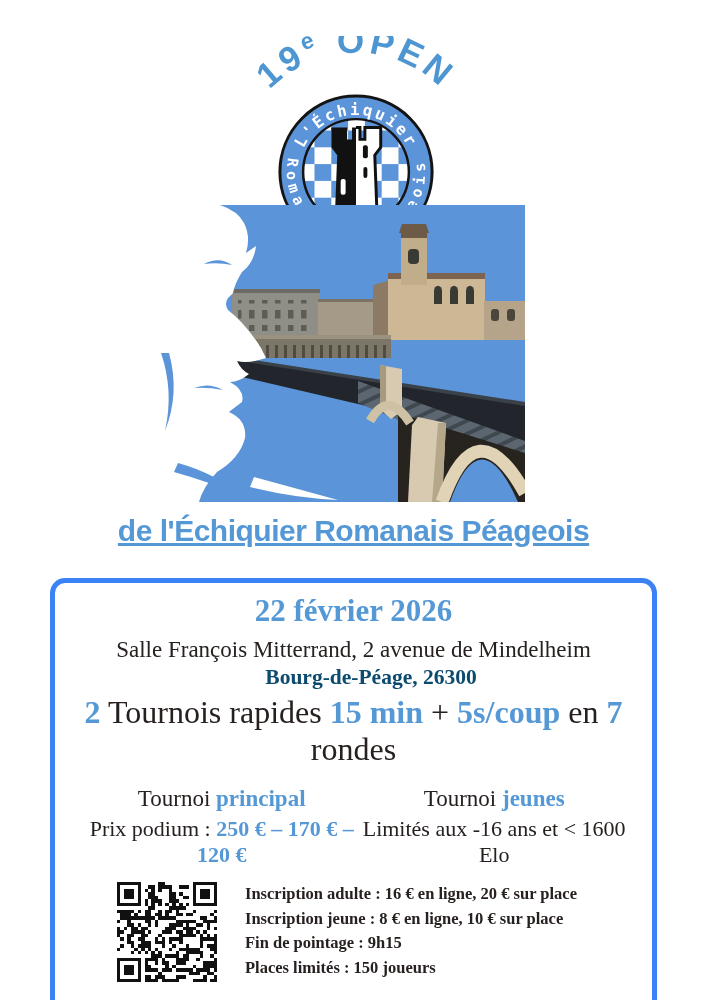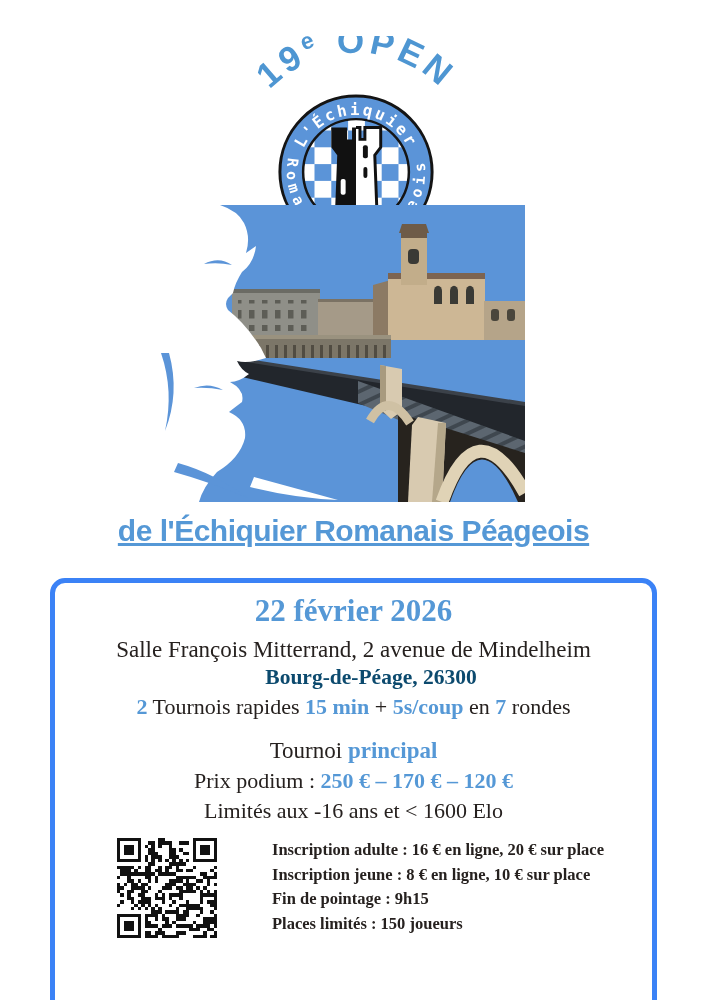--- a/index.html
+++ b/index.html
@@ -22,27 +22,27 @@
   .poster-title{left:0;right:0;top:514px;text-align:center;
        font-family:"Liberation Sans", sans-serif;font-weight:bold;font-size:30px;
        letter-spacing:-0.5px;color:#5598d6;text-decoration:underline;}
 
   
   .event-card{left:50px;top:578px;width:607px;height:487px;border:5px solid #3b82f6;
        border-radius:15px;box-sizing:border-box;background:#ffffff;}
   .event-date{margin-top:10px;text-align:center;font-size:31px;font-weight:bold;color:#5598d6;}
   .venue-address{margin-top:8px;text-align:center;font-size:23px;}
   .venue-city{margin-top:2px;text-align:center;font-size:21.5px;font-weight:bold;color:#0c4a6e;margin-left:35px;}
-  .format-line{margin-top:4px;text-align:center;font-size:22px;}
+  .format-line{margin-top:4px;text-align:center;font-size:32px;}
   .hl{color:#5598d6;font-weight:bold;}
-  .cols{margin-top:18px;display:flex;justify-content:space-between;padding:0 26px;flex-direction:column;}
+  .cols{margin-top:18px;display:flex;justify-content:space-between;padding:0 26px;}
   .col{text-align:center;}
   .t-name{font-size:23px;}
   .t-detail{font-size:22px;margin-top:4px;}
-  .bottom-row{margin-top:14px;display:flex;align-items:flex-start;padding-left:62px;gap:27px;}
+  .bottom-row{margin-top:14px;display:flex;align-items:flex-start;padding-left:62px;}
   #qr{width:100px;height:100px;flex:0 0 auto;}
   .info-list{margin-left:28px;font-weight:bold;font-size:16.5px;line-height:24.5px;}
 </style>
 </head>
 <body>
 
 <div class="poster">
 
   <svg id="edition-arc" class="abs" viewBox="0 0 244 86">
     <defs>
@@ -190,20 +190,21 @@
 
     <div class="format-line"><span class="hl">2</span><span> Tournois rapides </span><span class="hl">15 min</span><span> + </span><span class="hl">5s/coup</span><span> en </span><span class="hl">7</span><span> rondes</span>
     </div>
 
     <div class="cols">
       <div class="col">
         <div class="t-name"><span>Tournoi </span><span class="hl">principal</span></div>
         <div class="t-detail"><span>Prix podium : </span><span class="hl">250 € – 170 € – 120 €</span></div>
       </div>
       <div class="col">
+        <div class="t-name"><span>Tournoi </span><span class="hl">jeunes</span></div>
         <div class="t-detail">Limités aux -16 ans et &lt; 1600 Elo</div>
       </div>
     </div>
 
     <div class="bottom-row">
       <svg id="qr" viewBox="0 0 29 29" shape-rendering="crispEdges">
           <rect width="29" height="29" fill="#ffffff"></rect>
           <rect x="0" y="0" width="1" height="1" fill="#111111"></rect>
           <rect x="1" y="0" width="1" height="1" fill="#111111"></rect>
           <rect x="2" y="0" width="1" height="1" fill="#111111"></rect>

